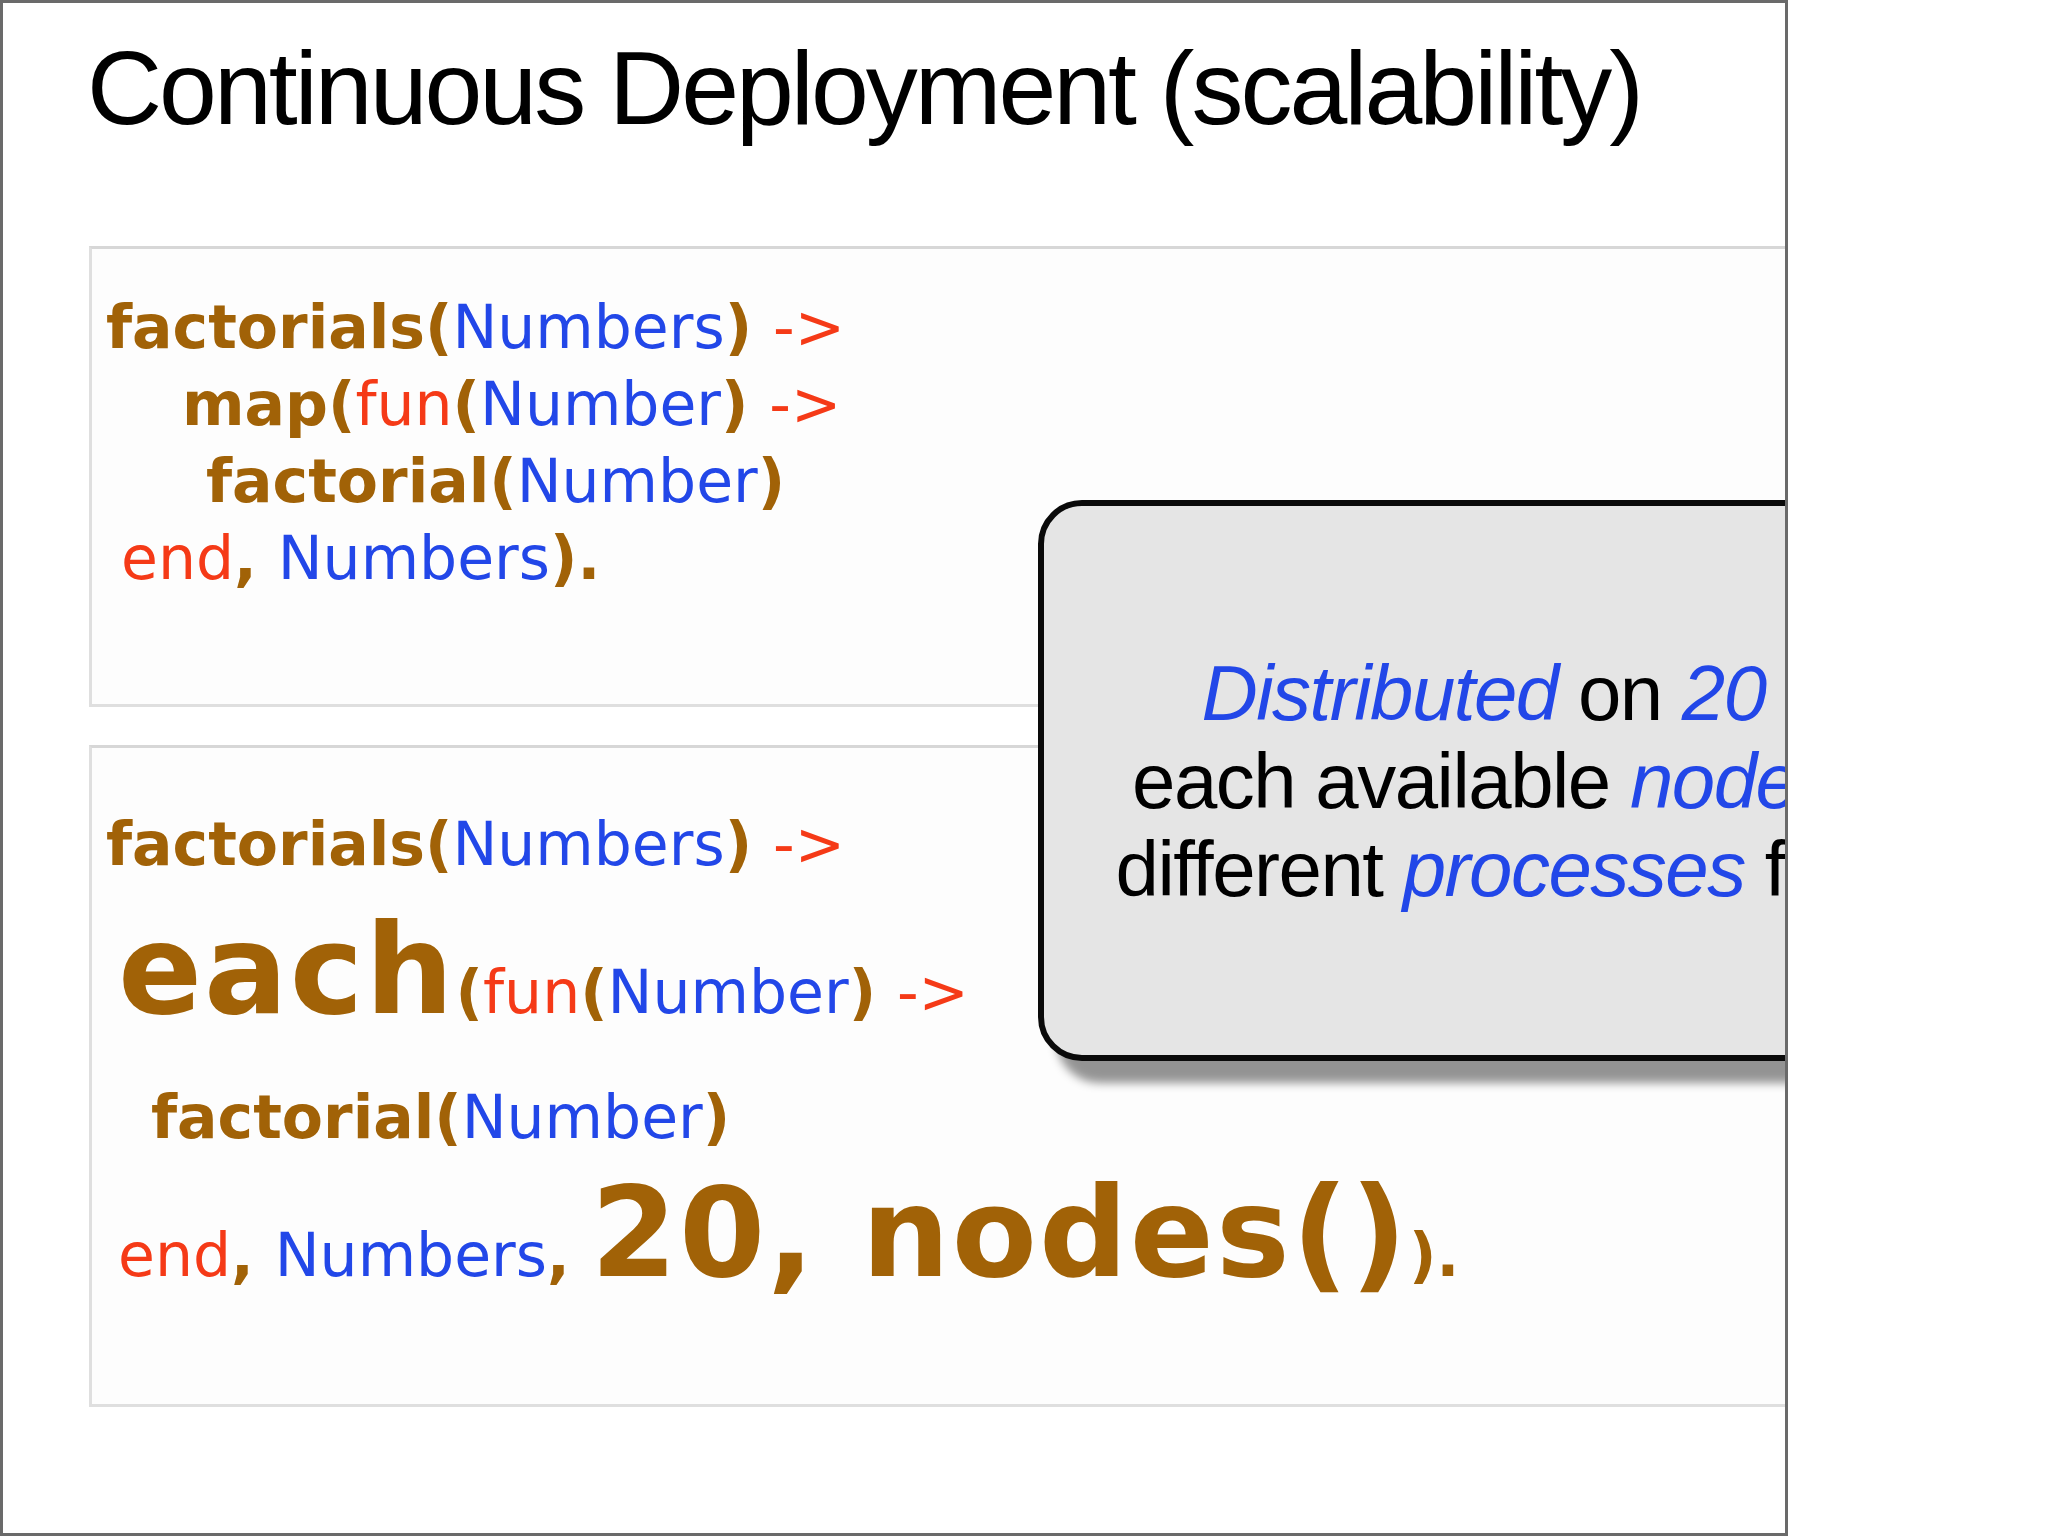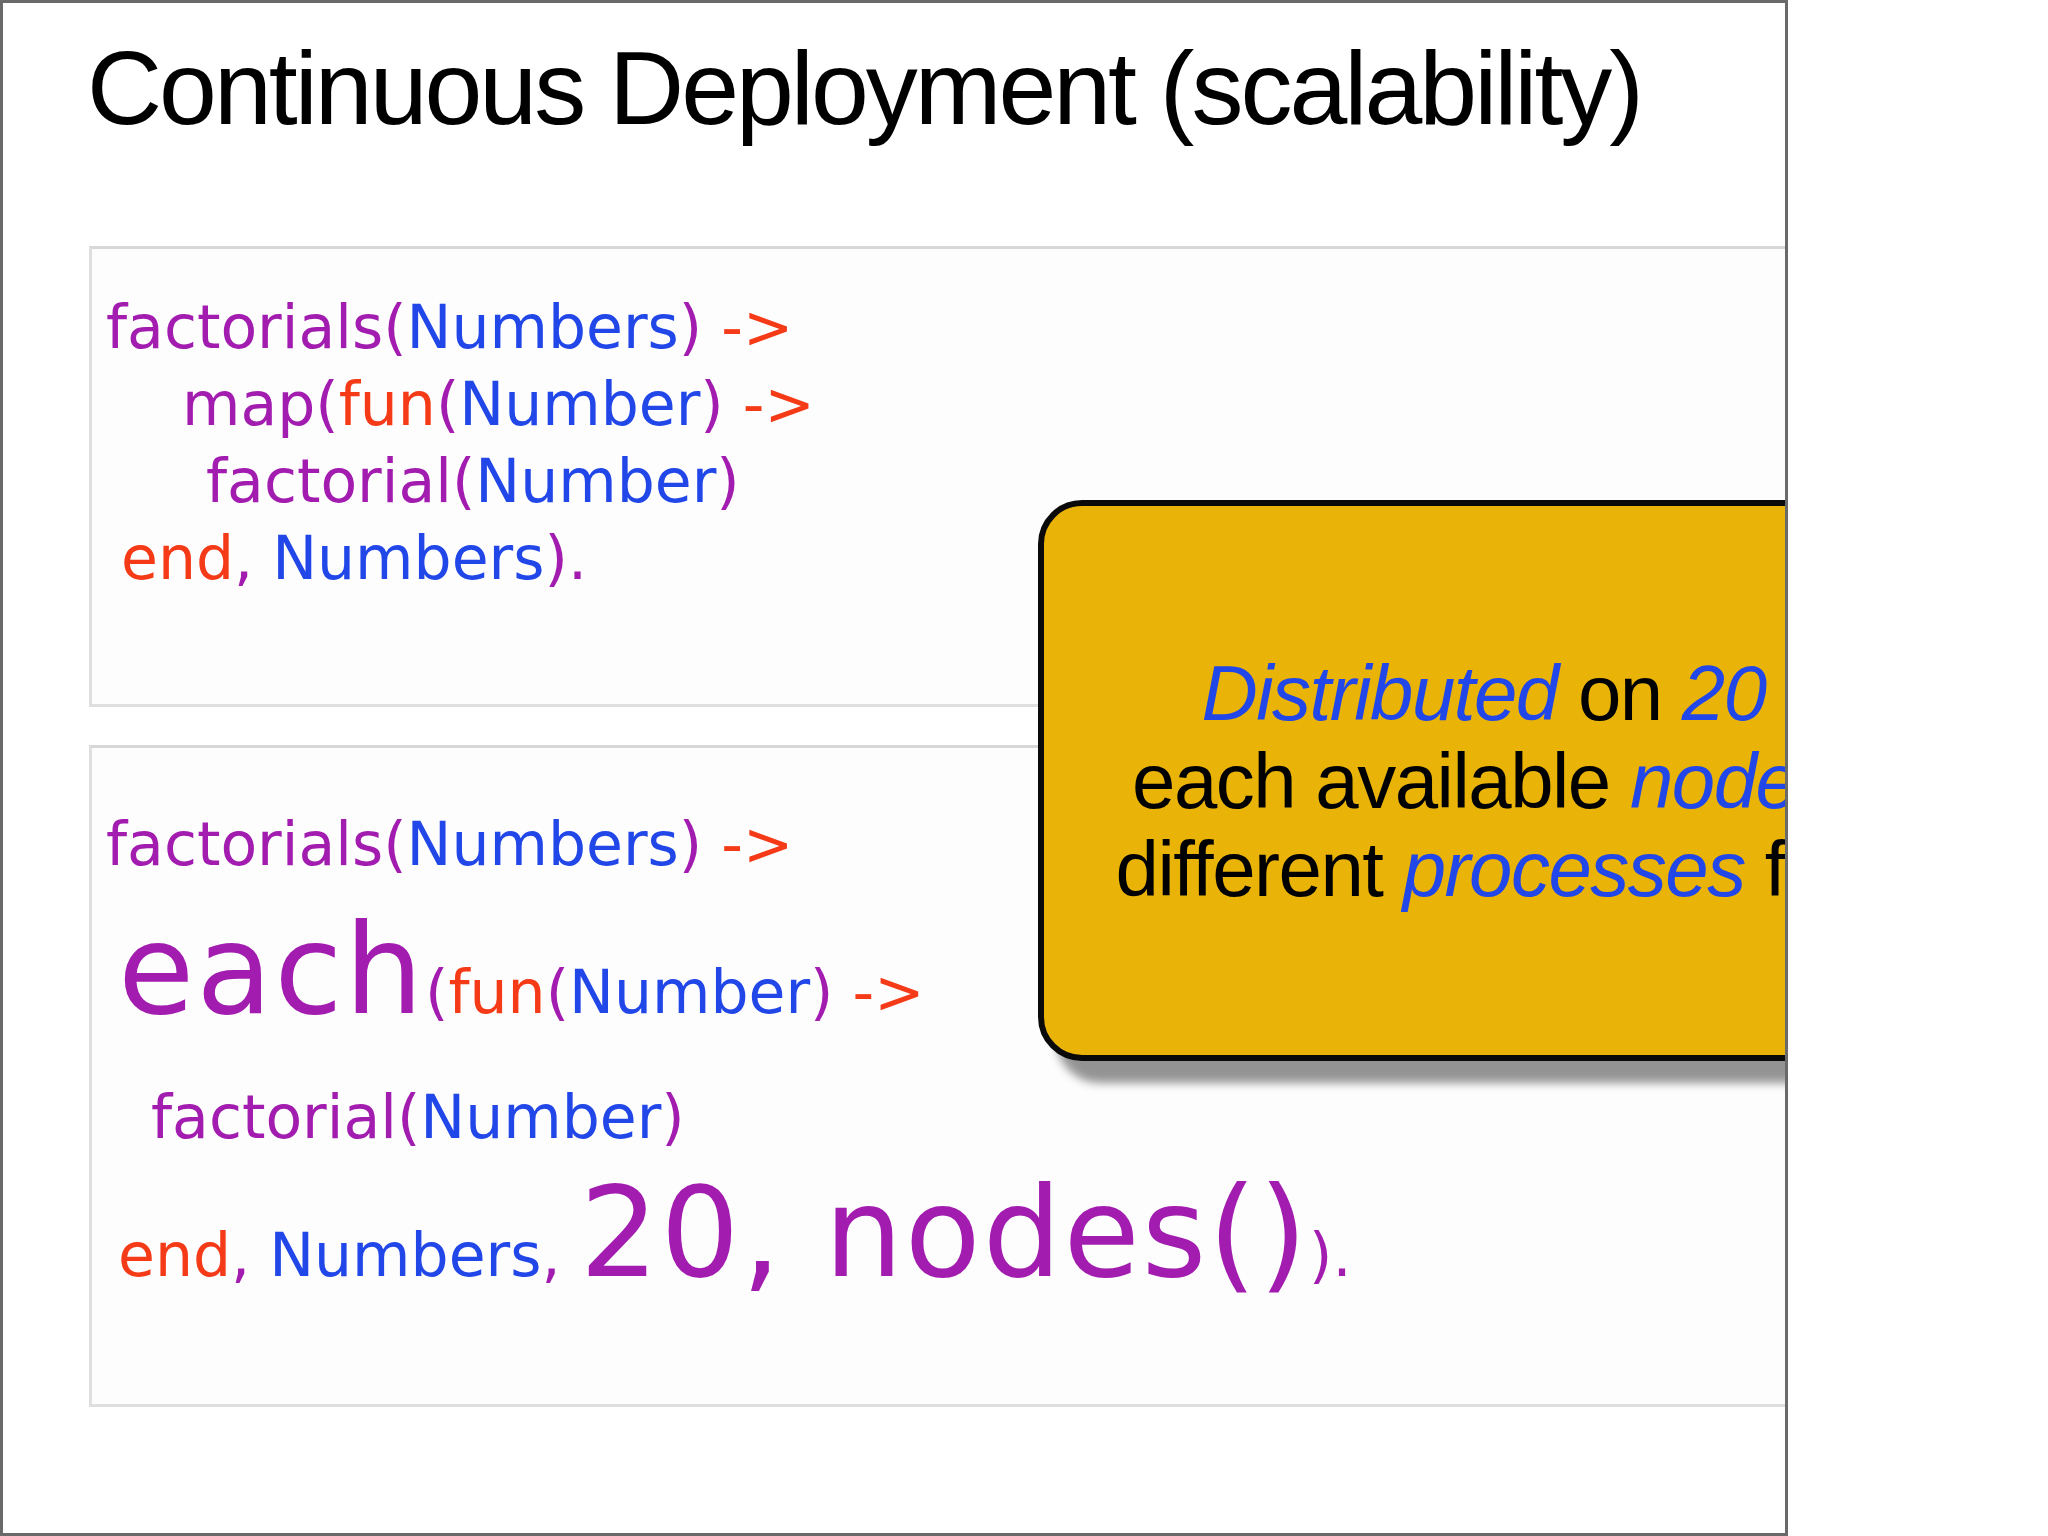--- a/index.html
+++ b/index.html
@@ -42,28 +42,28 @@
     white-space:nowrap;color:#000;
   }
   .tall{line-height:150px;}
   .m1{margin-left:76px;}
   .m2{margin-left:100px;}
   .m3{margin-left:15px;}
   .p1{margin-left:12px;}
   .p2{margin-left:45px;}
   .mt1{margin-top:12px;}
   .mt2{margin-top:2px;}
-  .blk{color:#a21caf;}
+  .blk{color:#a16207;font-weight:bold;}
   .blu{color:var(--blue);}
   .red{color:var(--red);}
   .big{font-size:124px;letter-spacing:2px;}
   .callout{
     position:absolute;left:1035px;top:497px;width:891px;height:561px;
     box-sizing:border-box;
-    background:#eab308;
+    background:#e5e5e5;
     border:6px solid var(--ink);
     border-radius:44px;
     box-shadow:18px 22px 10px var(--shadow);
     z-index:5;
     display:flex;flex-direction:column;
     align-items:center;justify-content:center;
     text-align:left;
   }
   .callout-line{
     font-family:"Liberation Sans",sans-serif;

